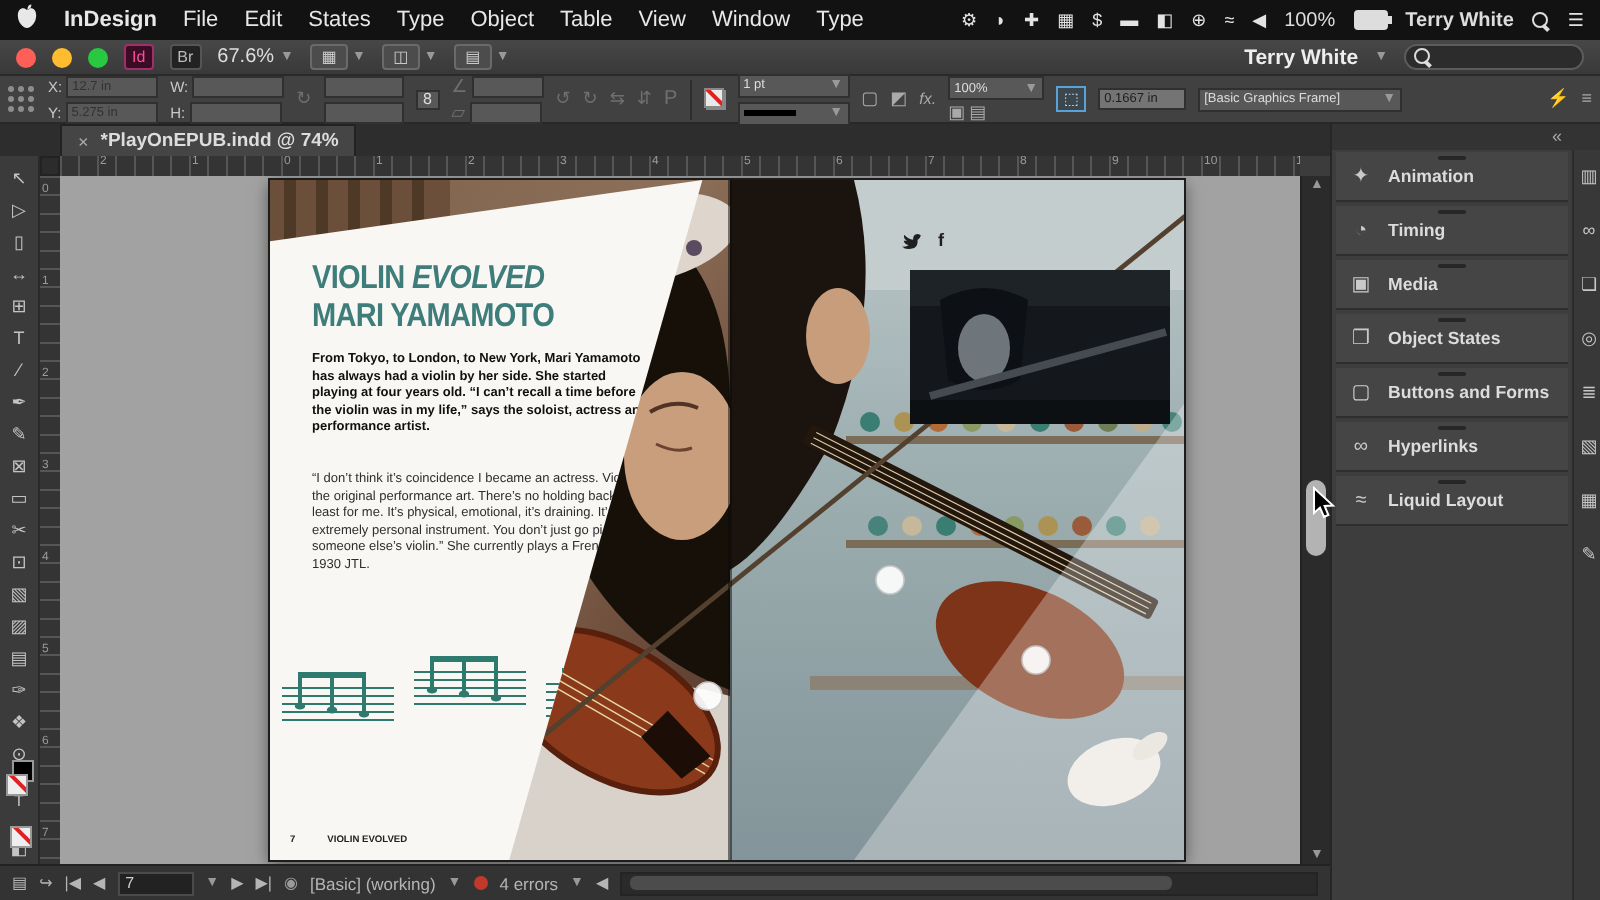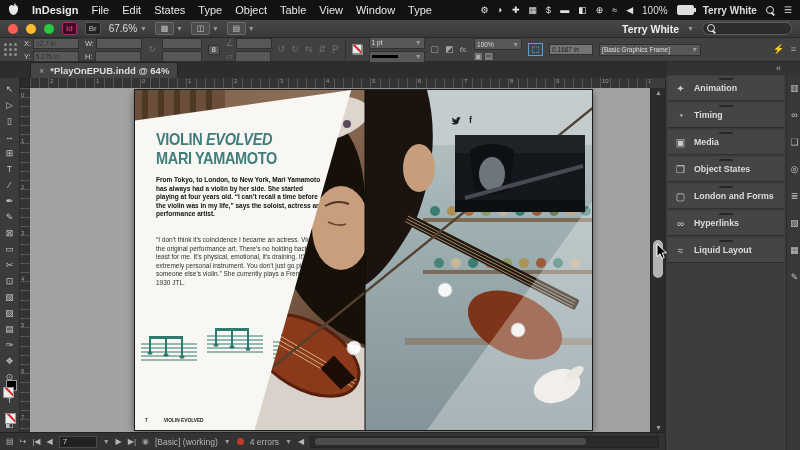--- a/index.html
+++ b/index.html
@@ -275,21 +275,21 @@
       <span>[Basic Graphics Frame]</span>
         <span class="caret">▼</span>
       </span>
     <span class="cpi" style="margin-left:auto;color:#d9d9d9;">⚡</span>
     <span class="cpi">≡</span>
   </div>
 
   <div id="docbar" class="abs">
     <div id="doctab">
       <span class="x">×</span>
-      <span>*PlayOnEPUB.indd @ 64%</span>
+      <span>*PlayOnEPUB.indd @ 74%</span>
     </div>
   </div>
 
   <div id="rcorner" class="abs"></div>
   <div id="rulerH" class="abs">
       <span class="rn" style="left: 20px;">2</span>
       <span class="rn" style="left: 66px;">1</span>
       <span class="rn" style="left: 112px;">0</span>
       <span class="rn" style="left: 158px;">1</span>
       <span class="rn" style="left: 204px;">2</span>
@@ -520,21 +520,21 @@
       <span class="lb">Media</span>
       </div>
     <div class="prow" style="top:95px;">
       <span class="grip"></span>
         <span class="ic">❐</span>
       <span class="lb">Object States</span>
       </div>
     <div class="prow" style="top:122px;">
       <span class="grip"></span>
         <span class="ic">▢</span>
-      <span class="lb">London and Forms</span>
+      <span class="lb">Buttons and Forms</span>
       </div>
     <div class="prow" style="top:149px;">
       <span class="grip"></span>
         <span class="ic">∞</span>
       <span class="lb">Hyperlinks</span>
       </div>
     <div class="prow" style="top:176px;">
       <span class="grip"></span>
         <span class="ic">≈</span>
       <span class="lb">Liquid Layout</span>

